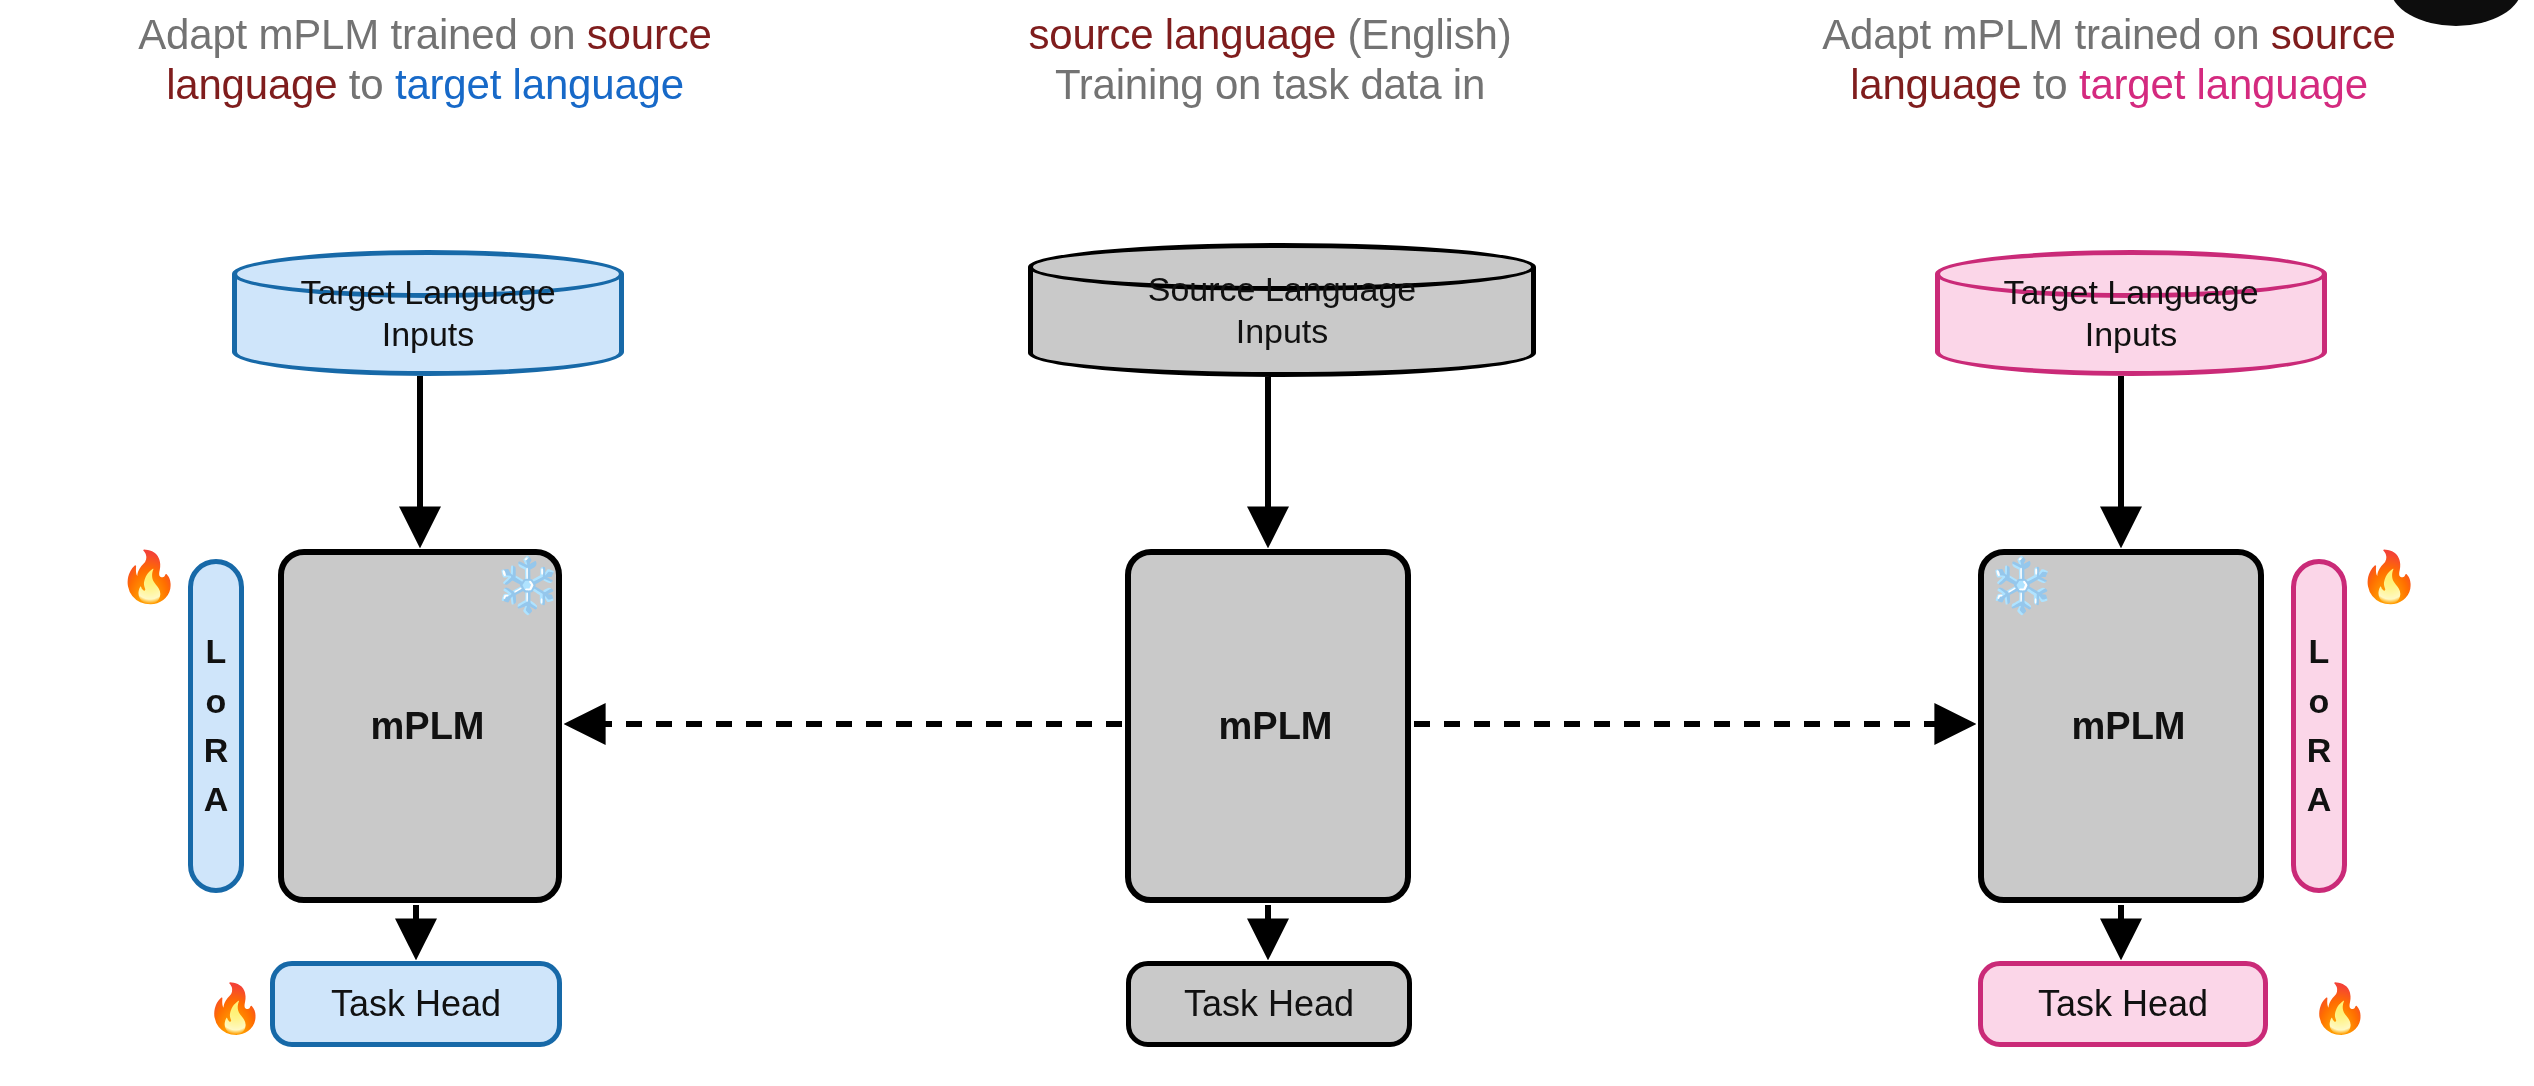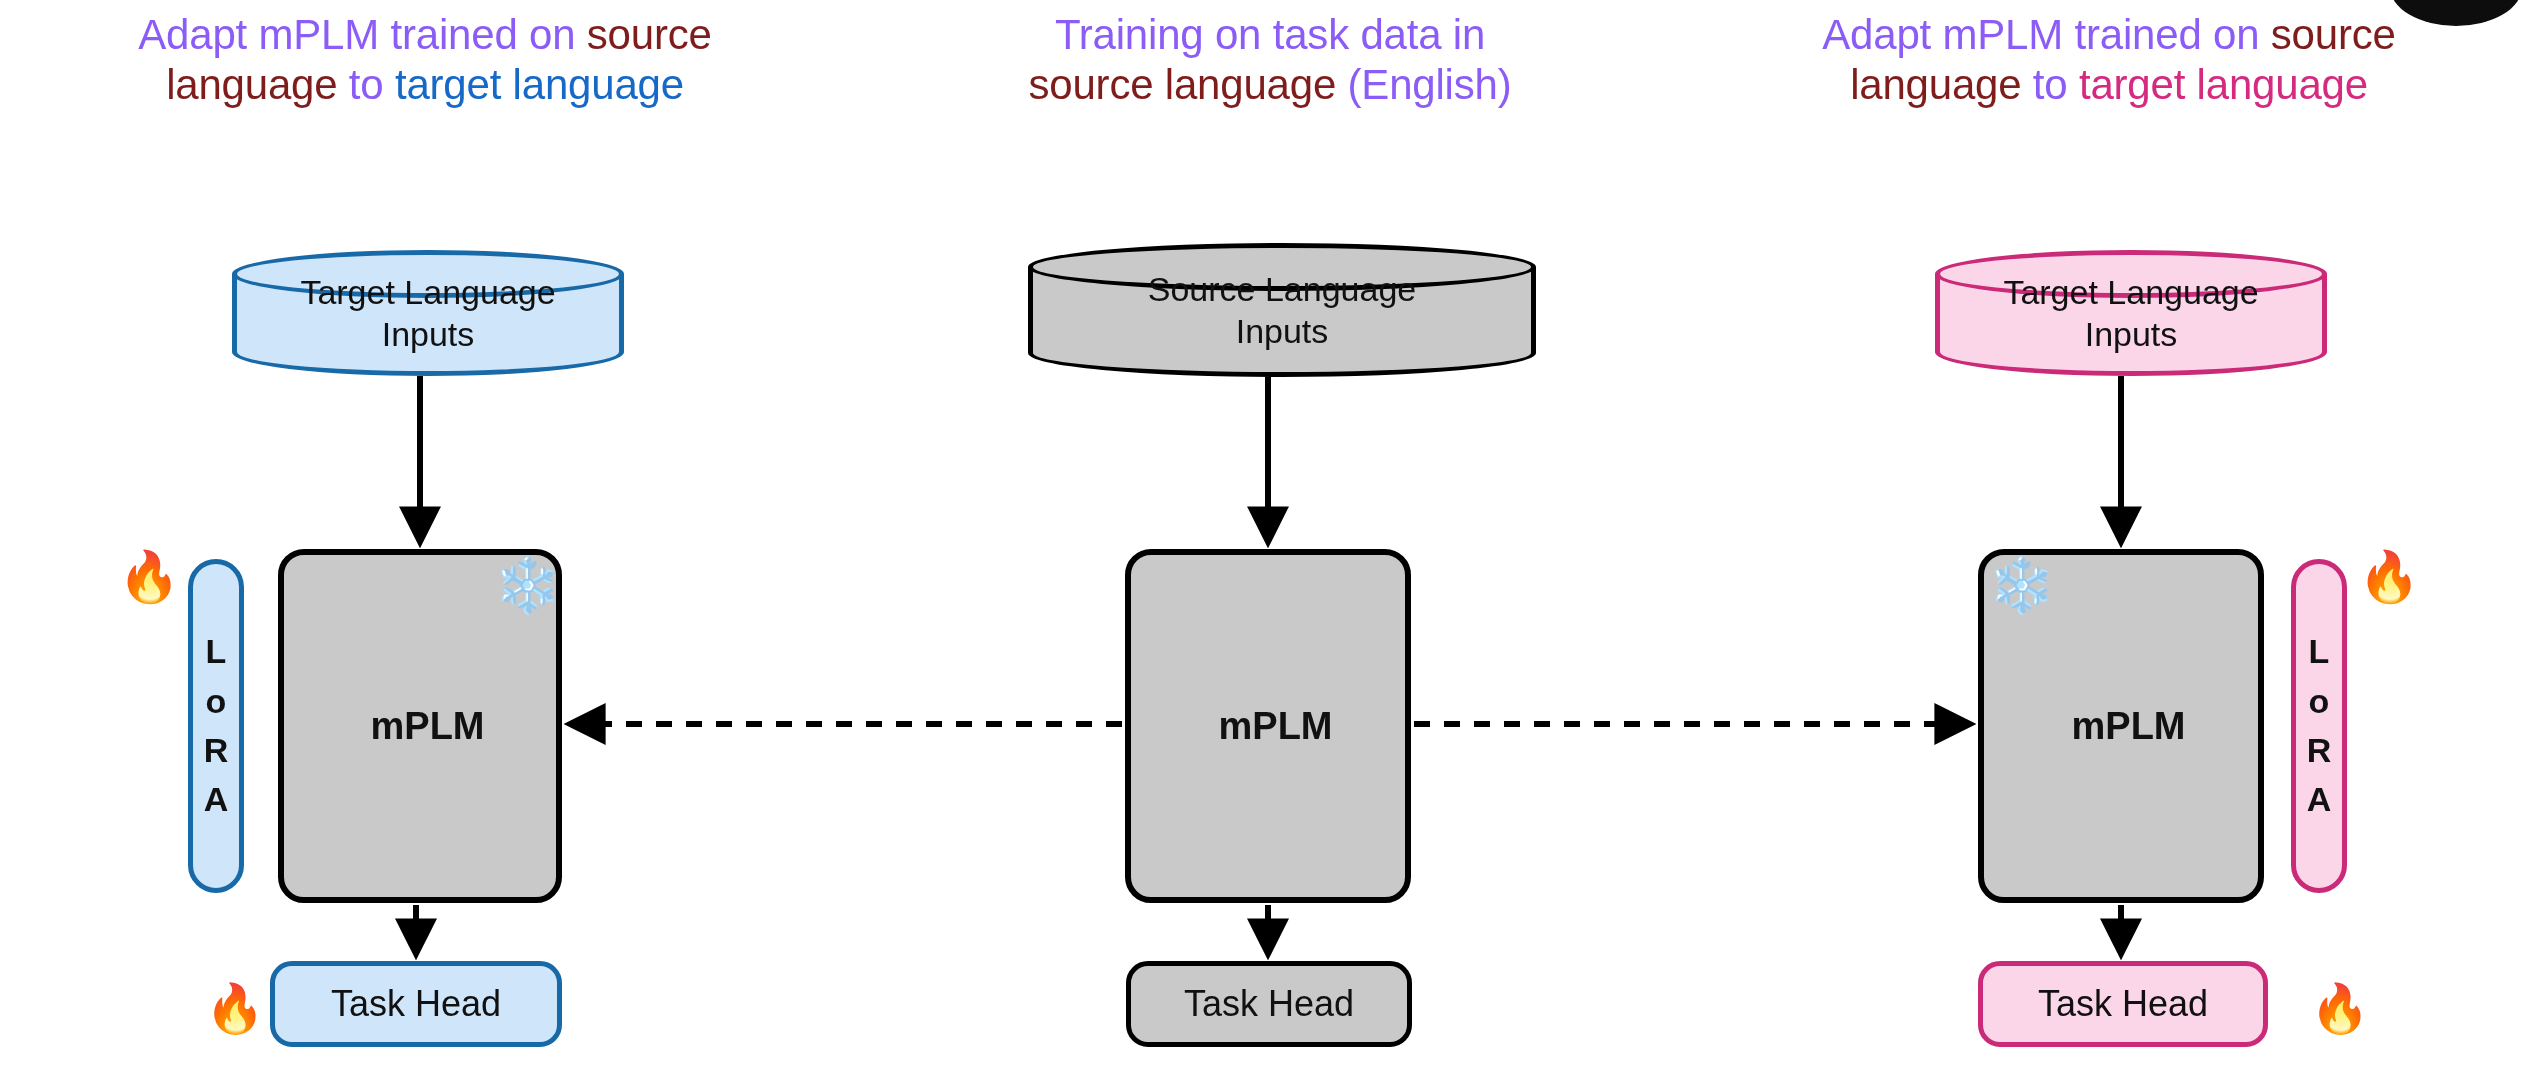--- a/index.html
+++ b/index.html
@@ -32,21 +32,21 @@
     top: 10px;
     text-align: center;
     font-size: 42px;
     line-height: 1.18;
     color: #1a1a1a;
     letter-spacing: -0.2px;
   }
   .title .grey   { color: #7f1d1d; }
   .title .blue   { color: #1769c8; }
   .title .pink   { color: #d42a7f; }
-  .title .black  { color: #8b5cf6; }
+  .title .black  { color: #737373; }
 
   #title-left   { left: 0px;    width: 850px; }
   #title-mid    { left: 845px;  width: 850px; }
   #title-right  { left: 1684px; width: 850px; }
 
   
   .cyl {
     position: absolute;
   }
   .cyl .body {
@@ -218,24 +218,24 @@
   <div>
     <span class="black">Adapt mPLM trained on </span><span class="grey">source</span>
   </div>
   <div>
     <span class="grey">language</span><span class="black"> to </span><span class="blue">target language</span>
   </div>
 </div>
 
 <div class="title" id="title-mid">
   <div>
+    <span class="grey">source language</span><span class="black"> (English)</span>
+  </div>
+  <div>
     <span class="black">Training on task data in</span>
-  </div>
-  <div>
-    <span class="grey">source language</span><span class="black"> (English)</span>
   </div>
 </div>
 
 <div class="title" id="title-right">
   <div>
     <span class="black">Adapt mPLM trained on </span><span class="grey">source</span>
   </div>
   <div>
     <span class="grey">language</span><span class="black"> to </span><span class="pink">target language</span>
   </div>

